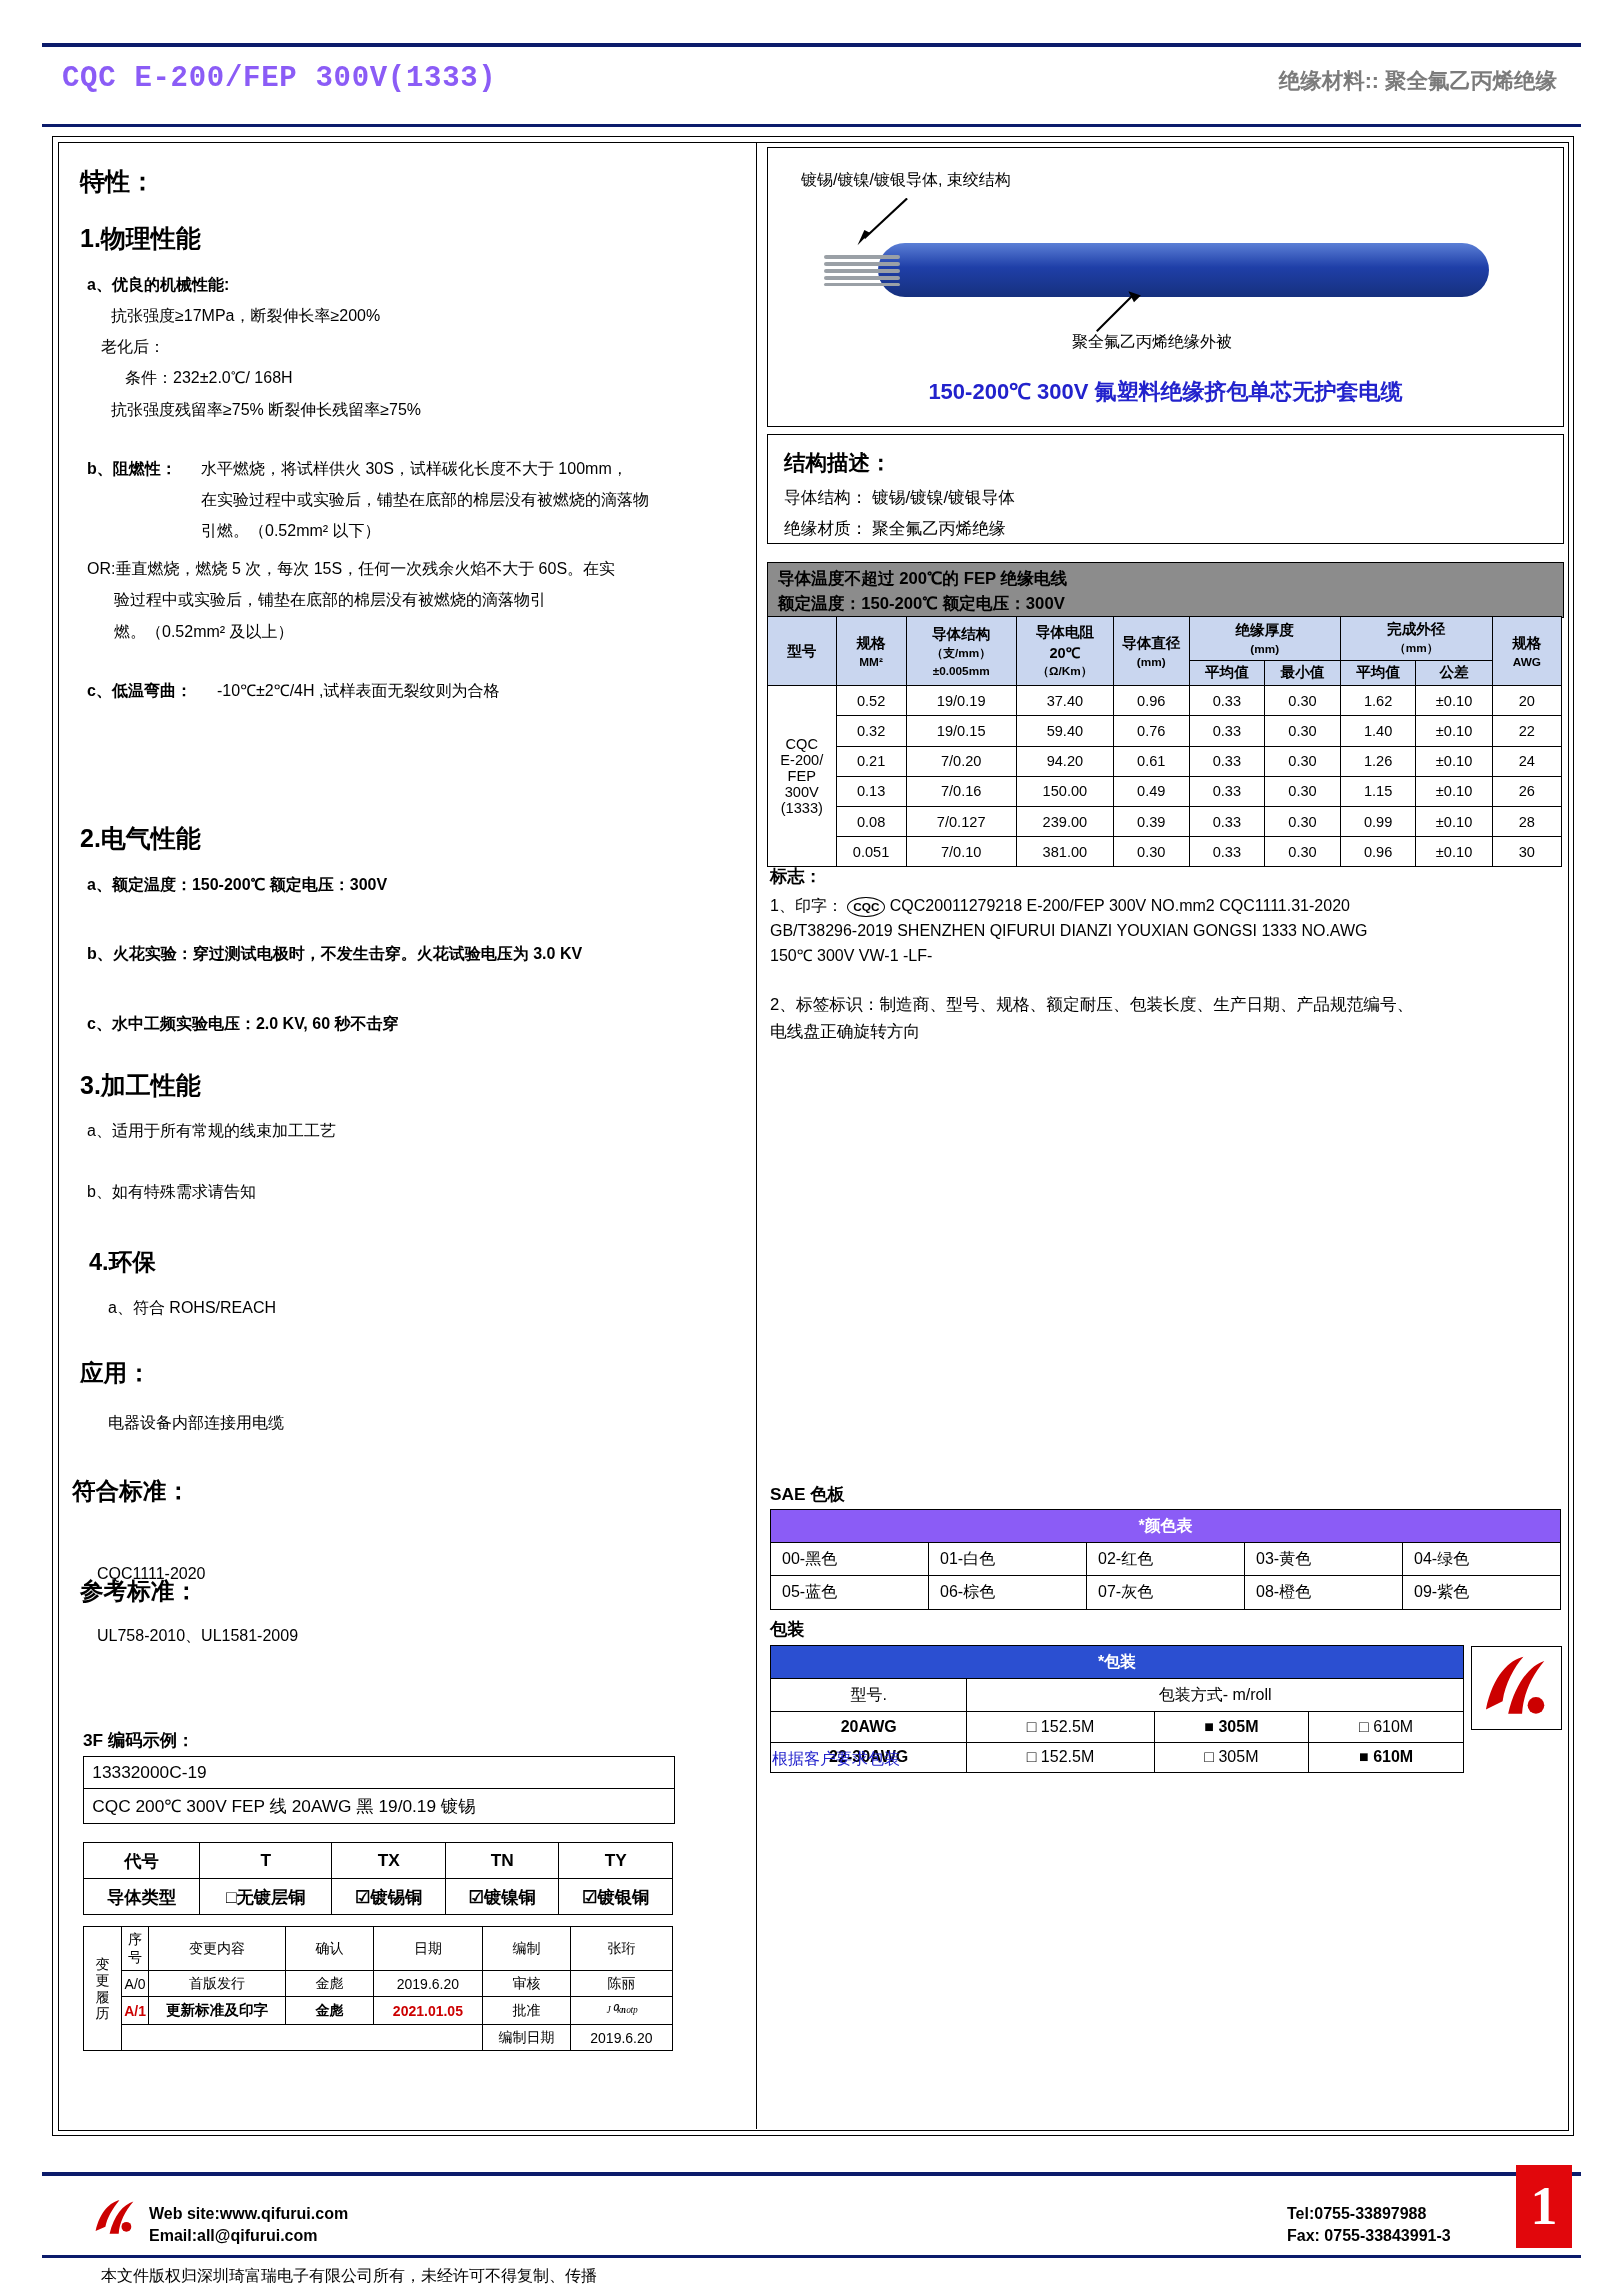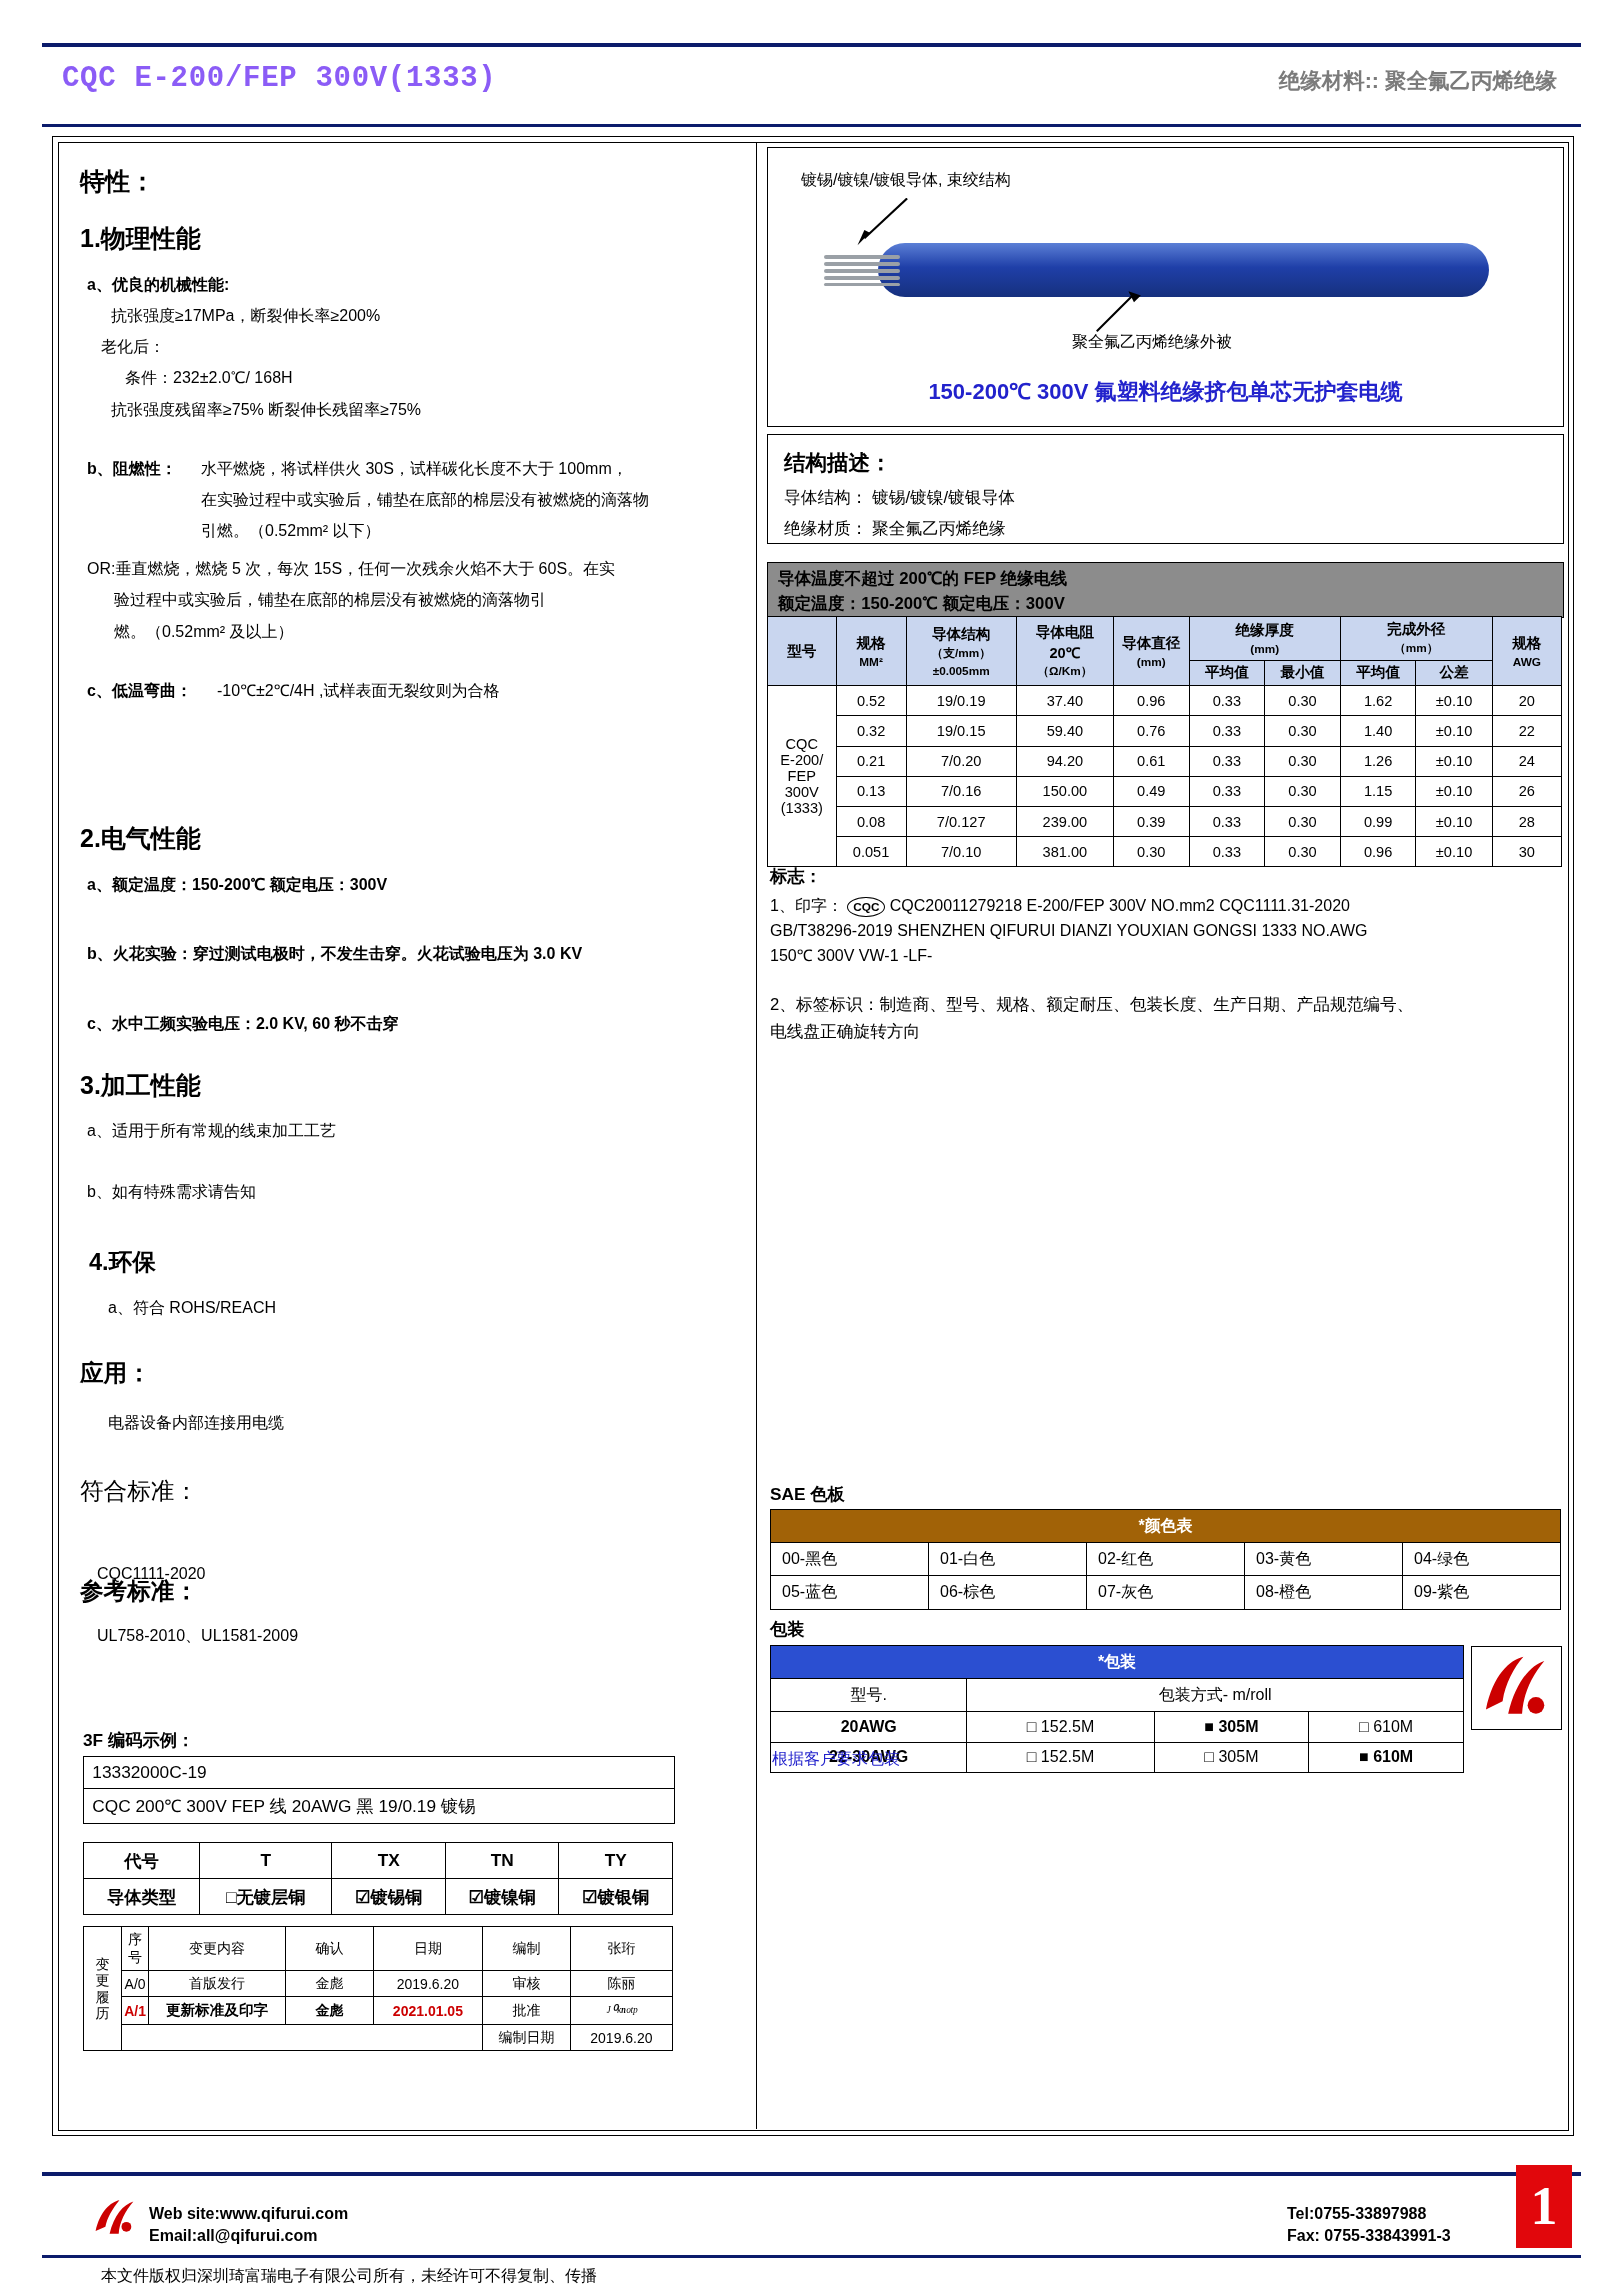--- a/index.html
+++ b/index.html
@@ -32,21 +32,21 @@
   .frame-inner{position:absolute;left:58px;top:142px;width:1509px;height:1987px;border:0.7px solid #000;}
   .vsplit{position:absolute;left:756px;top:142px;width:0.7px;height:1987px;background:#000;}
   .t-char{position:absolute;left:80px;top:165px;font-size:25px;font-weight:bold;}
   .t-phys{position:absolute;left:80px;top:222px;font-size:25px;font-weight:bold;}
   .blk{position:absolute;font-size:16px;line-height:1.75;}
   .b{font-weight:bold;}
   .t-elec{position:absolute;left:80px;top:822px;font-size:25px;font-weight:bold;}
   .t-proc{position:absolute;left:80px;top:1069px;font-size:25px;font-weight:bold;}
   .t-env{position:absolute;left:89px;top:1246px;font-size:23.6px;font-weight:bold;}
   .t-app{position:absolute;left:80px;top:1357px;font-size:23.6px;font-weight:bold;}
-  .t-conf{position:absolute;left:80px;top:1475px;font-size:23.6px;font-weight:normal;}
+  .t-conf{position:absolute;left:72px;top:1475px;font-size:23.6px;font-weight:bold;}
   .t-ref{position:absolute;left:80px;top:1575px;font-size:23.6px;font-weight:bold;}
   .t-3f{position:absolute;left:83px;top:1728px;font-size:17.3px;font-weight:bold;}
 
   
   .codebox{position:absolute;left:83px;top:1756px;width:590px;border:0.7px solid #000;font-size:17.3px;}
   .codebox .r{padding:4.9px 8.3px;}
   .codebox .r+.r{border-top:0.7px solid #000;}
 
   
   .ctype{position:absolute;left:83px;top:1842px;width:590px;border-collapse:collapse;font-size:17.3px;}
@@ -89,21 +89,21 @@
   
   .markh{position:absolute;left:770px;top:864px;font-size:17.3px;font-weight:bold;}
   .mark1{position:absolute;left:770px;top:894px;width:791px;font-size:16px;line-height:1.55;}
   .mark2{position:absolute;left:770px;top:992px;width:791px;font-size:16.7px;line-height:1.6;}
   .cqcmark{display:inline-block;border:1.4px solid #000;border-radius:50%;padding:0px 4.9px;font-size:11.8px;font-weight:bold;vertical-align:middle;}
 
   
   .saeh{position:absolute;left:770px;top:1482px;font-size:17.3px;font-weight:bold;}
   table.sae{position:absolute;left:770px;top:1509px;width:791px;border-collapse:collapse;font-size:16px;}
   table.sae td{border:0.7px solid #000;padding:5.6px 4.2px;text-align:center;}
-  table.sae td.hdr{background:#a16207;color:#fff;font-weight:bold;}
+  table.sae td.hdr{background:#8b5cf6;color:#fff;font-weight:bold;}
   table.sae td.cell{text-align:left;padding-left:11px;}
 
   
   .pkgh{position:absolute;left:770px;top:1617px;font-size:17.3px;font-weight:bold;}
   table.pkg{position:absolute;left:770px;top:1645px;width:694px;border-collapse:collapse;font-size:16px;}
   table.pkg td{border:0.7px solid #000;padding:5.6px 4.2px;text-align:center;}
   table.pkg td.hdr{background:#2b4fd1;color:#fff;font-weight:bold;}
   .pkgnote{position:absolute;left:772px;top:1749px;font-size:16px;color:#2222cc;}
   .logo-right{position:absolute;left:1471px;top:1646px;width:89px;height:82px;border:0.7px solid #000;}
 

